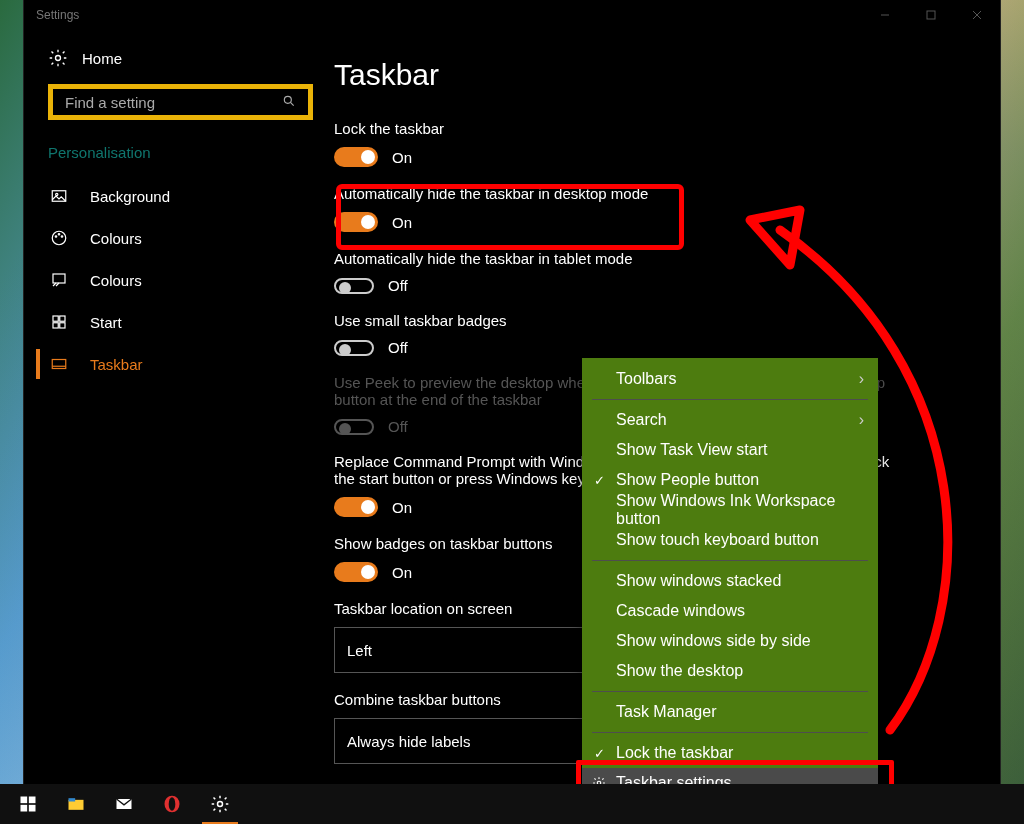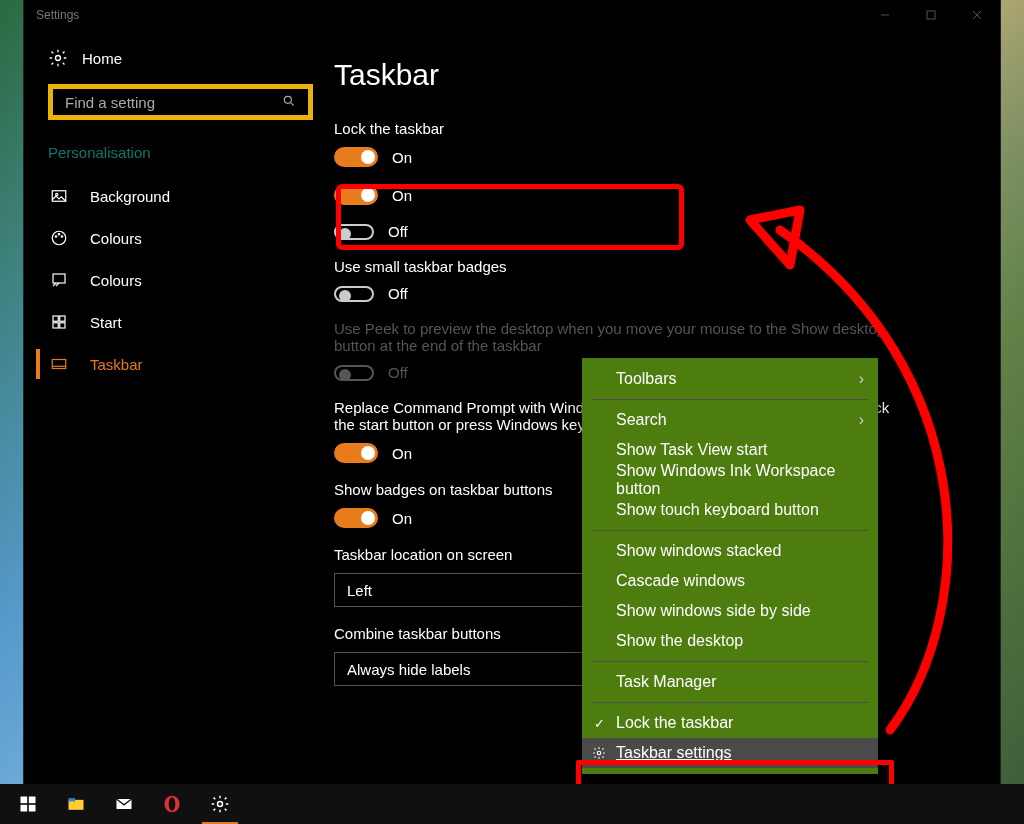--- a/index.html
+++ b/index.html
@@ -70,21 +70,21 @@
   .toggle.on { background:#e87b1c; }
   .toggle.on::after { content:""; position:absolute; right:3px; top:3px; width:14px; height:14px; border-radius:50%; background:#fff; }
   .toggle.off { background:transparent; border:2px solid #ccc; height:16px; width:40px; }
   .toggle.off::after { content:""; position:absolute; left:3px; top:2px; width:12px; height:12px; border-radius:50%; background:#ccc; }
   .toggle.off.disabled { border-color:#555; }
   .toggle.off.disabled::after { background:#555; }
   .toggle-state { font-size:15px; }
   .toggle-state.disabled { color:#555; }
 
   .select-box {
-    width: 310px; height: 34px; border:1px solid #555;
+    width: 310px; height: 46px; border:1px solid #555;
     display:flex; align-items:center; padding:0 12px;
     font-size:15px; margin-top:8px; color:#fff;
   }
 
   
   .hl-box { position:absolute; border:5px solid #ff0000; border-radius:6px; pointer-events:none; }
   .hl-1 { left: 336px; top: 184px; width: 348px; height: 66px; }
   .hl-2 { left: 576px; top: 760px; width: 318px; height: 38px; border-radius:2px; }
 
   
@@ -228,27 +228,29 @@
 
       <div class="opt">
         <div class="label">Lock the taskbar</div>
         <div class="toggle-row">
           <div class="toggle on"></div>
           <span class="toggle-state">On</span>
         </div>
       </div>
 
       <div class="opt">
+        <div class="label">Automatically hide the taskbar in desktop mode</div>
         <div class="toggle-row">
           <div class="toggle on"></div>
           <span class="toggle-state">On</span>
         </div>
       </div>
 
       <div class="opt">
+        <div class="label">Automatically hide the taskbar in tablet mode</div>
         <div class="toggle-row">
           <div class="toggle off"></div>
           <span class="toggle-state">Off</span>
         </div>
       </div>
 
       <div class="opt">
         <div class="label">Use small taskbar badges</div>
         <div class="toggle-row">
           <div class="toggle off"></div>
@@ -308,20 +310,23 @@
 <div class="context-menu">
   <div class="cm-item sub">
       <span>Toolbars</span>
     </div>
   <div class="cm-sep"></div>
   <div class="cm-item sub">
       <span>Search</span>
     </div>
   <div class="cm-item">
       <span>Show Task View start</span>
+    </div>
+  <div class="cm-item checked">
+      <span>Show People button</span>
     </div>
   <div class="cm-item">
       <span>Show Windows Ink Workspace button</span>
     </div>
   <div class="cm-item">
       <span>Show touch keyboard button</span>
     </div>
   <div class="cm-sep"></div>
   <div class="cm-item">
       <span>Show windows stacked</span>

